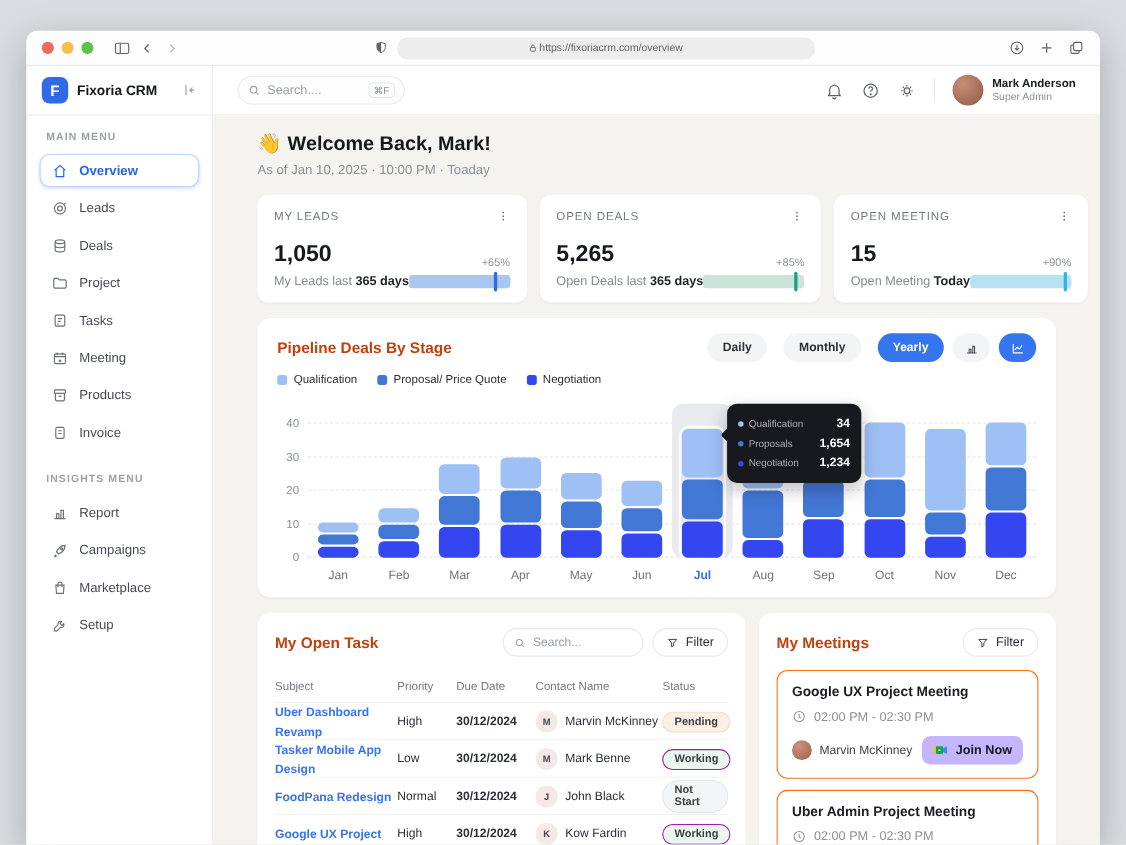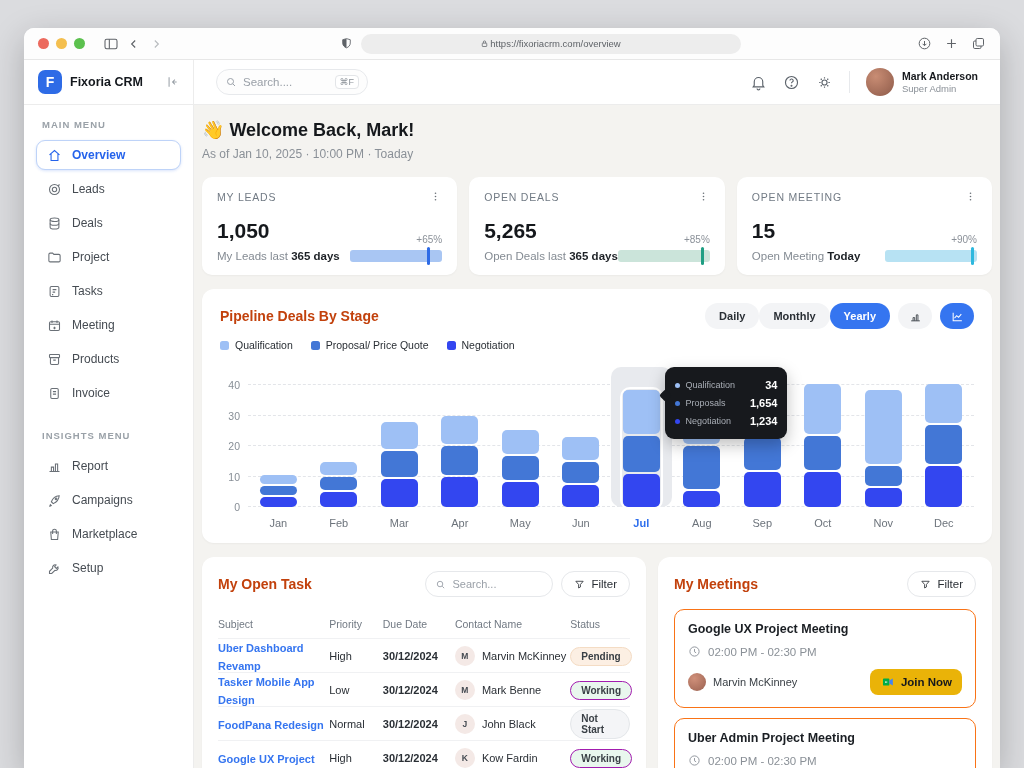--- a/index.html
+++ b/index.html
@@ -47,21 +47,21 @@
   .search-pill { width:152px; height:26px; border:1px solid #e7e9ec; border-radius:13px; background:#fdfdfd;
                  display:flex; align-items:center; gap:6px; padding:0 8px; color:#9aa0a8; font-size:11.5px; }
   .kbd { margin-left:auto; border:1px solid #e3e5e8; border-radius:4px; font-size:9px; padding:1px 4px; color:#8a9097; background:#fff; }
   .topbar-right { margin-left:auto; display:flex; align-items:center; gap:16px; color:#5c636b; }
   .tb-divider { width:1px; height:22px; background:#e7e9ec; }
   .user-chip { display:flex; align-items:center; gap:8px; }
   .avatar { width:28px; height:28px; border-radius:50%; background:radial-gradient(circle at 35% 30%, #c98d74, #8d5a49); }
   .user-name { font-size:10.5px; font-weight:bold; color:#16191d; }
   .user-role { font-size:9.5px; color:#8a9097; margin-top:1px; }
 
-  .content { flex:1; background:#f4f3f0; padding:14px 8px 0; overflow:hidden; }
+  .content { flex:1; background:#f4f3f0; padding:14px 40px 0; overflow:hidden; }
 
   
   .welcome-title { font-size:18px; font-weight:bold; color:#15181c; }
   .welcome-sub { font-size:12px; color:#8a9097; margin-top:6px; }
 
   
   .stats-row { display:flex; gap:12px; margin-top:16px; }
   .stat-card { flex:1; background:#fff; border-radius:10px; padding:13px 15px; box-shadow:0 1px 2px rgba(20,24,30,.04); }
   .stat-top { display:flex; align-items:center; justify-content:space-between; }
   .stat-label { font-size:10.5px; letter-spacing:.8px; color:#717a84; }
@@ -142,21 +142,21 @@
   .badge.working { background:#e9f7ee; border:1px solid #a21caf; }
   .badge.notstart { background:#f4f5f7; border:1px solid #e4e7ea; }
 
   .meet-list { margin-top:12px; display:flex; flex-direction:column; gap:10px; }
   .meet-card { border:1px solid #f97316; border-radius:10px; padding:12px 13px; }
   .meet-title { font-size:12.5px; font-weight:bold; color:#1a1e23; }
   .meet-time { display:flex; align-items:center; gap:7px; margin-top:9px; color:#8a9097; font-size:11.5px; }
   .meet-foot { display:flex; align-items:center; margin-top:11px; }
   .meet-person { display:flex; align-items:center; gap:7px; font-size:11px; color:#3a4046; }
   .meet-avatar { width:18px; height:18px; border-radius:50%; background:radial-gradient(circle at 35% 30%, #d0907a, #9a6150); }
-  .join-btn { margin-left:auto; background:#eab308; border:none; border-radius:8px; padding:6px 10px; display:flex;
+  .join-btn { margin-left:auto; background:#c4b5fd; border:none; border-radius:8px; padding:6px 10px; display:flex;
               align-items:center; gap:7px; font-size:11.5px; font-weight:bold; color:#15181d; cursor:pointer; font-family:inherit; }
 </style>
 </head>
 <body>
 
 <div class="window">
 
   <div class="chrome">
     <div class="lights">
       <span class="light r"></span>
@@ -463,21 +463,21 @@
                   </span>
       </div>
     </div>
   </div>
 </div>
 
         <div class="chart-card">
           <div class="chart-head">
             <div class="card-title">Pipeline Deals By Stage</div>
             <div class="range-group">
-              <span style="display:flex;gap:0;" id="range-buttons">
+              <span style="display:flex;gap:15px;" id="range-buttons">
                   <button class="pill-btn">Daily</button>
                   <button class="pill-btn">Monthly</button>
                   <button class="pill-btn active">Yearly</button>
                 </span>
               <button class="icon-btn">
                 <svg width="13" height="13" viewBox="0 0 24 24" fill="none" stroke="currentColor" stroke-width="1.8">
                     <path d="M4 20h16M7.5 20v-6h3v6M13.5 20V9h3v11"></path>
                   </svg>
               </button>
               <button class="icon-btn active">

